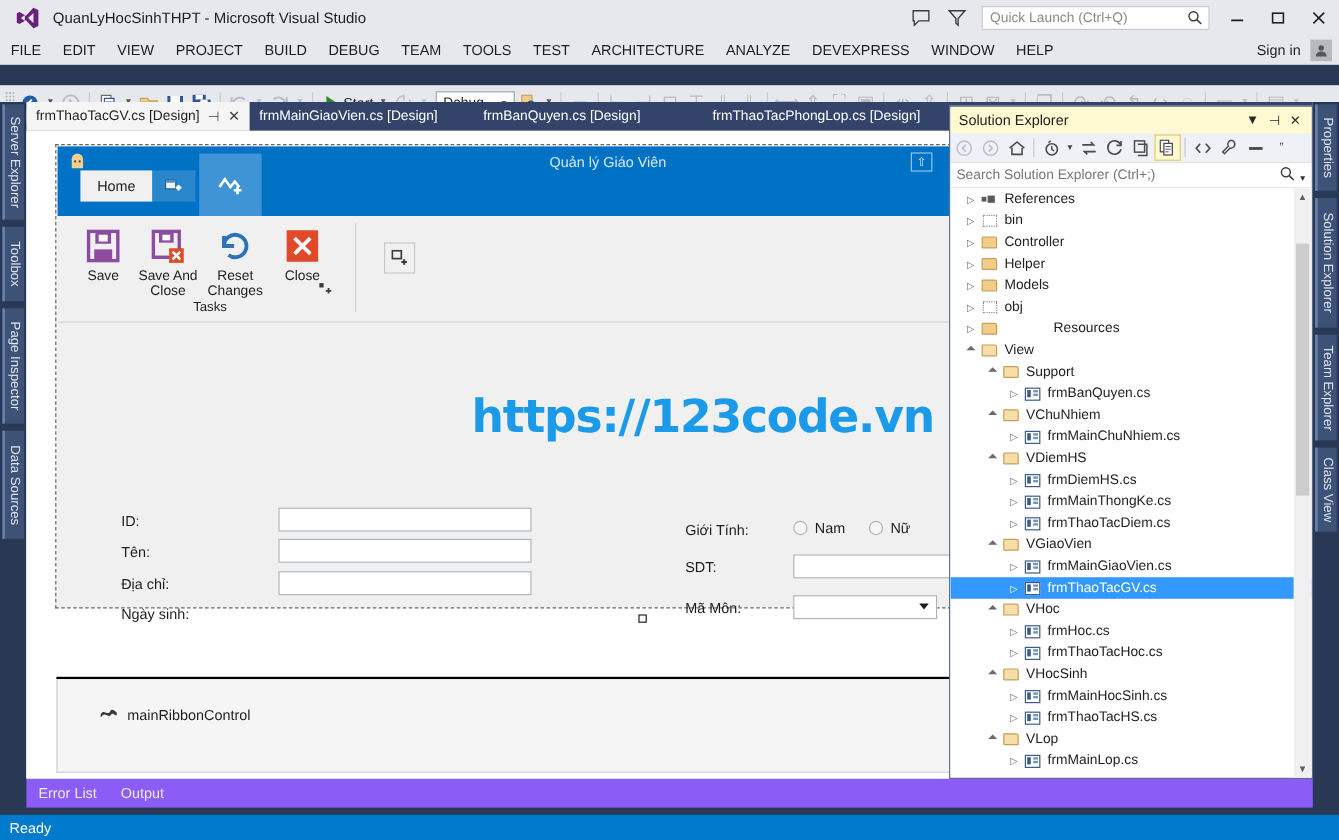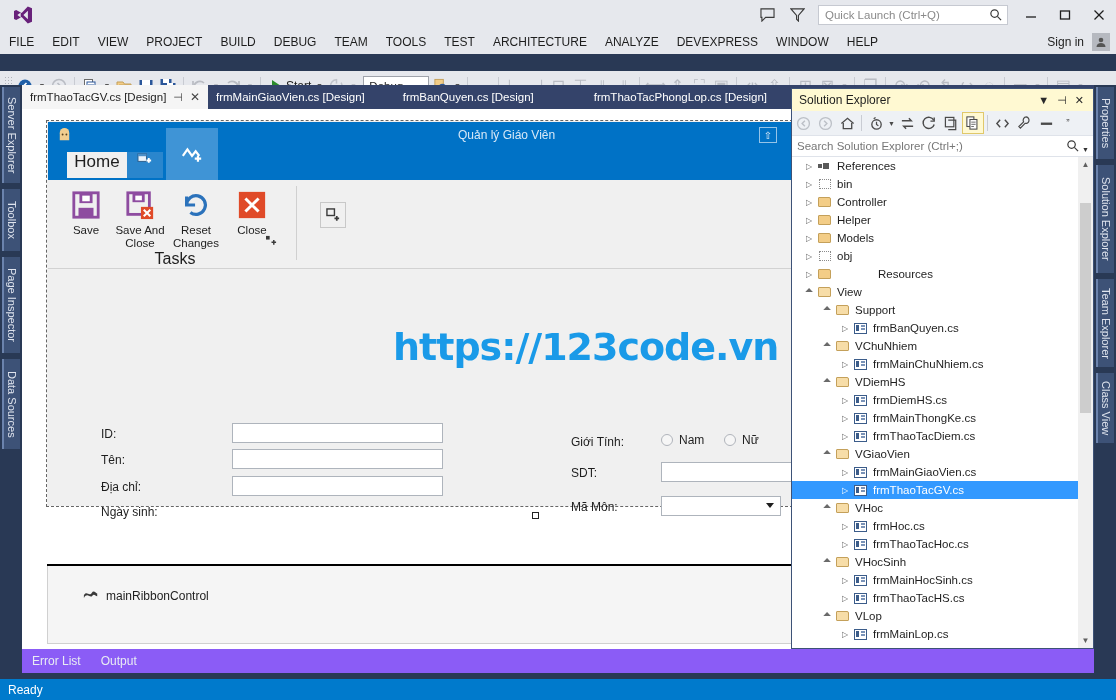--- a/index.html
+++ b/index.html
@@ -131,41 +131,41 @@
   }
   #form-caption {
     position: absolute; left: 410px; top: 6px; font-size: 12px; color: #d6e8f7;
   }
   #form-minbtn {
     position: absolute; right: 14px; top: 5px; width: 18px; height: 16px;
     border: 1px solid #95c4e8; color: #dbeaf7; font-size: 10px;
     display:flex; align-items:center; justify-content:center;
   }
   .rib-tab {
-    position: absolute; bottom: 2px; height: 26px; display: flex;
-    align-items: flex-start; justify-content: center; font-size: 17px;
+    position: absolute; bottom: 12px; height: 26px; display: flex;
+    align-items: center; justify-content: center; font-size: 12px;
   }
   #rib-tab-home { left: 19px; width: 60px; background: #f0f0f0; color: #1e1e1e; }
   #rib-tab-add { left: 79px; width: 36px; background: #2a86cd; color:#fff; }
   #rib-tab-float {
     position:absolute; left:118px; top:6px; width: 52px; height: 52px;
     background: #3f94d6; display:flex; align-items:center; justify-content:center;
   }
   #form-ribbon-body {
     position: absolute; left: 1px; top: 59px; right: 1px; height: 89px;
     background: #f0f0f0; border-bottom: 1px solid #d2d2d2;
   }
   .rib-btn {
     position: absolute; top: 6px; width: 52px; text-align: center;
   }
   .rib-btn .ico { height: 38px; display:flex; align-items:center; justify-content:center; }
   .rib-btn .lbl { font-size: 11.5px; color:#1e1e1e; line-height: 13px; }
   #tasks-label {
     position: absolute; left: 12px; top: 70px; width: 230px;
-    text-align: center; font-size: 16px; color: #1e1e1e;
+    text-align: center; font-size: 11px; color: #1e1e1e;
   }
   #tasks-expander { position:absolute; left:218px; top:55px; font-size:11px; color:#333; }
   #rib-vsep { position:absolute; left: 248px; top: 6px; width:1px; height: 74px; background:#d0d0d0; }
   #rib-addbtn {
     position:absolute; left: 272px; top: 22px; width: 26px; height: 26px;
     border:1px solid #c8c8c8; background:#f0f0f0;
     display:flex; align-items:center; justify-content:center;
   }
 
   #form-body {
@@ -312,20 +312,21 @@
 </style>
 </head>
 <body>
 
 <div id="titlebar">
   <div id="vs-logo">
     <svg width="20" height="20" viewBox="0 0 20 20">
         <path d="M14.8 1.5 19 3.3v13.4l-4.2 1.8-6.2-6.6L3.2 15 1 13.9V6.1l2.2-1.1 5.4 3.1 6.2-6.6zM4.4 10l3.3 2.5V7.5L4.4 10zm10.5-4.2L10.4 10l4.5 4.2V5.8z" fill="#68217a"></path>
       </svg>
   </div>
+  <div id="app-title">QuanLyHocSinhTHPT - Microsoft Visual Studio</div>
   <div class="tb-right">
     <div class="tb-icon">
       <svg width="15" height="14" viewBox="0 0 16 15">
           <path d="M1 1h14v9H6l-4 4v-4H1z" fill="none" stroke="#3a3a3a" stroke-width="1.2"></path>
         </svg>
     </div>
     <div class="tb-icon">
       <svg width="15" height="14" viewBox="0 0 16 15">
           <path d="M1 1h14L9 8v6L7 12V8z" fill="none" stroke="#3a3a3a" stroke-width="1.2"></path>
         </svg>

